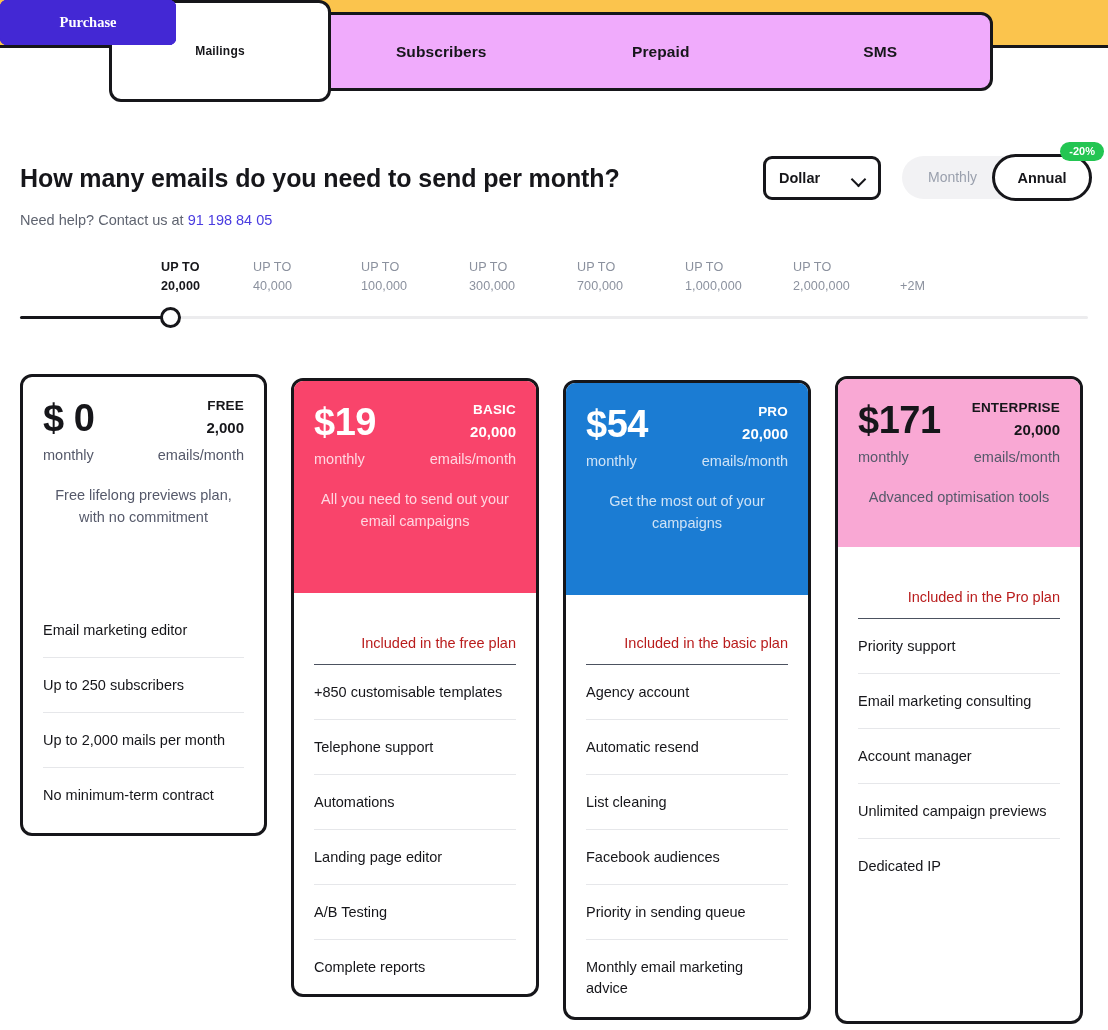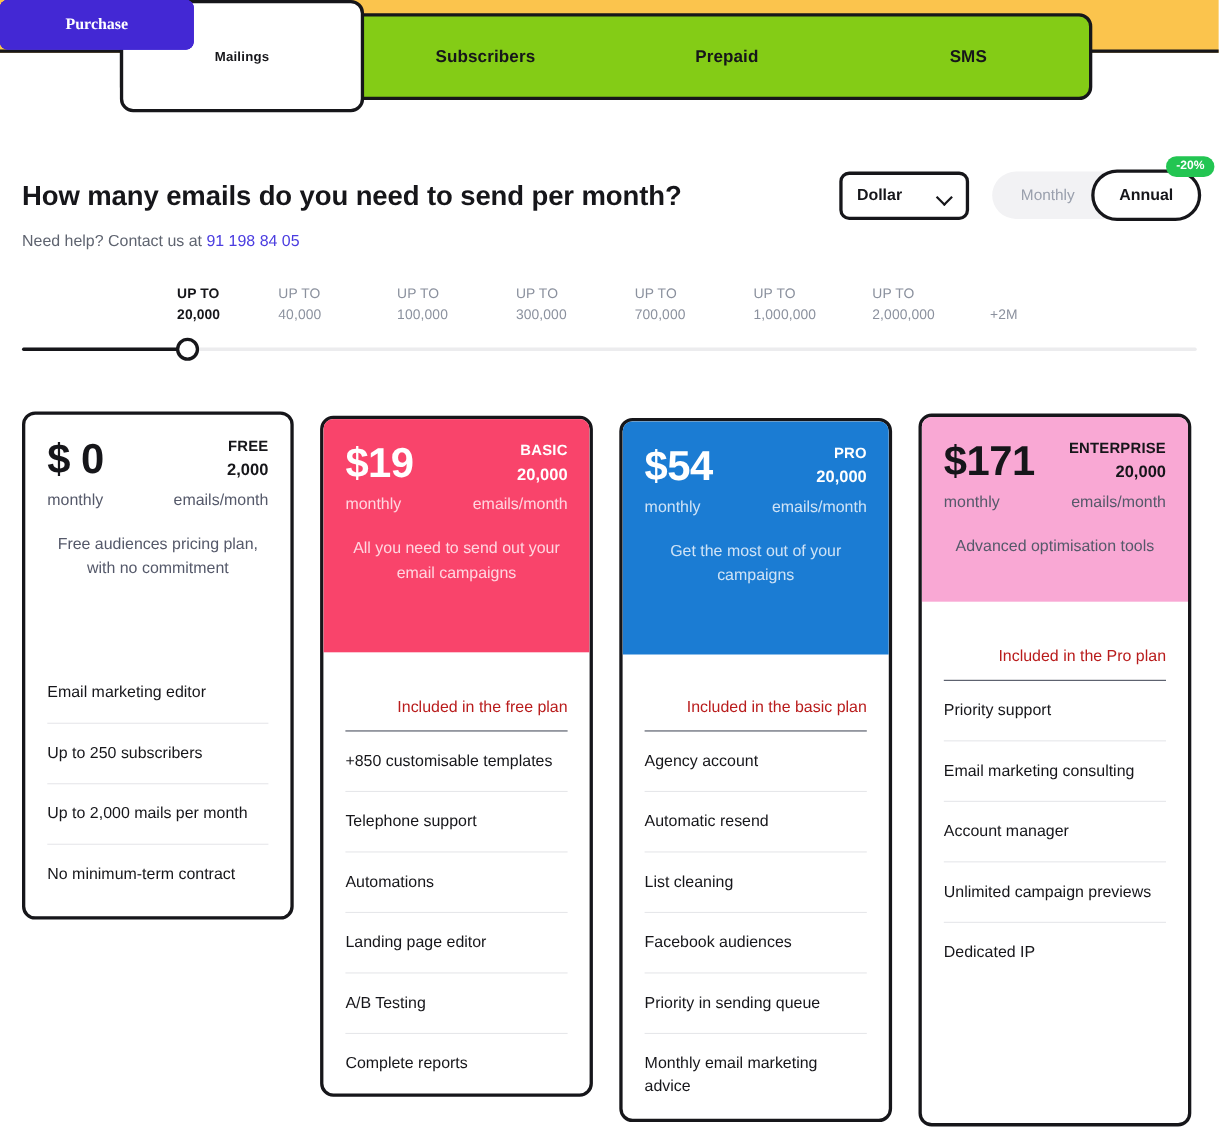--- a/index.html
+++ b/index.html
@@ -28,21 +28,21 @@
     background: #fbc44d;
     border-bottom: 3px solid #16161a;
   }
 
   .tabbar {
     position: absolute;
     top: 12px;
     left: 109px;
     width: 884px;
     height: 79px;
-    background: #84cc16;
+    background: #f0abfc;
     border: 3px solid #16161a;
     border-radius: 12px;
     display: flex;
     align-items: center;
     z-index: 5;
   }
   .tabbar .tab {
     flex: 1 1 0;
     text-align: center;
     font-size: 15.5px;
@@ -438,21 +438,21 @@
         <div class="price">$ 0</div>
         <div class="plan-meta">
           <div class="plan-name">FREE</div>
           <div class="plan-vol">2,000</div>
         </div>
       </div>
       <div class="sub-row">
         <span>monthly</span>
         <span>emails/month</span>
       </div>
-      <div class="tagline">Free audiences pricing plan, with no commitment</div>
+      <div class="tagline">Free lifelong previews plan, with no commitment</div>
     </div>
     <div class="card-body" style="padding-top:74px;">
       <div class="feat">Email marketing editor</div>
       <div class="feat">Up to 250 subscribers</div>
       <div class="feat">Up to 2,000 mails per month</div>
       <div class="feat">No minimum-term contract</div>
     </div>
   </div>
   <button class="cta">Free test</button>
 

